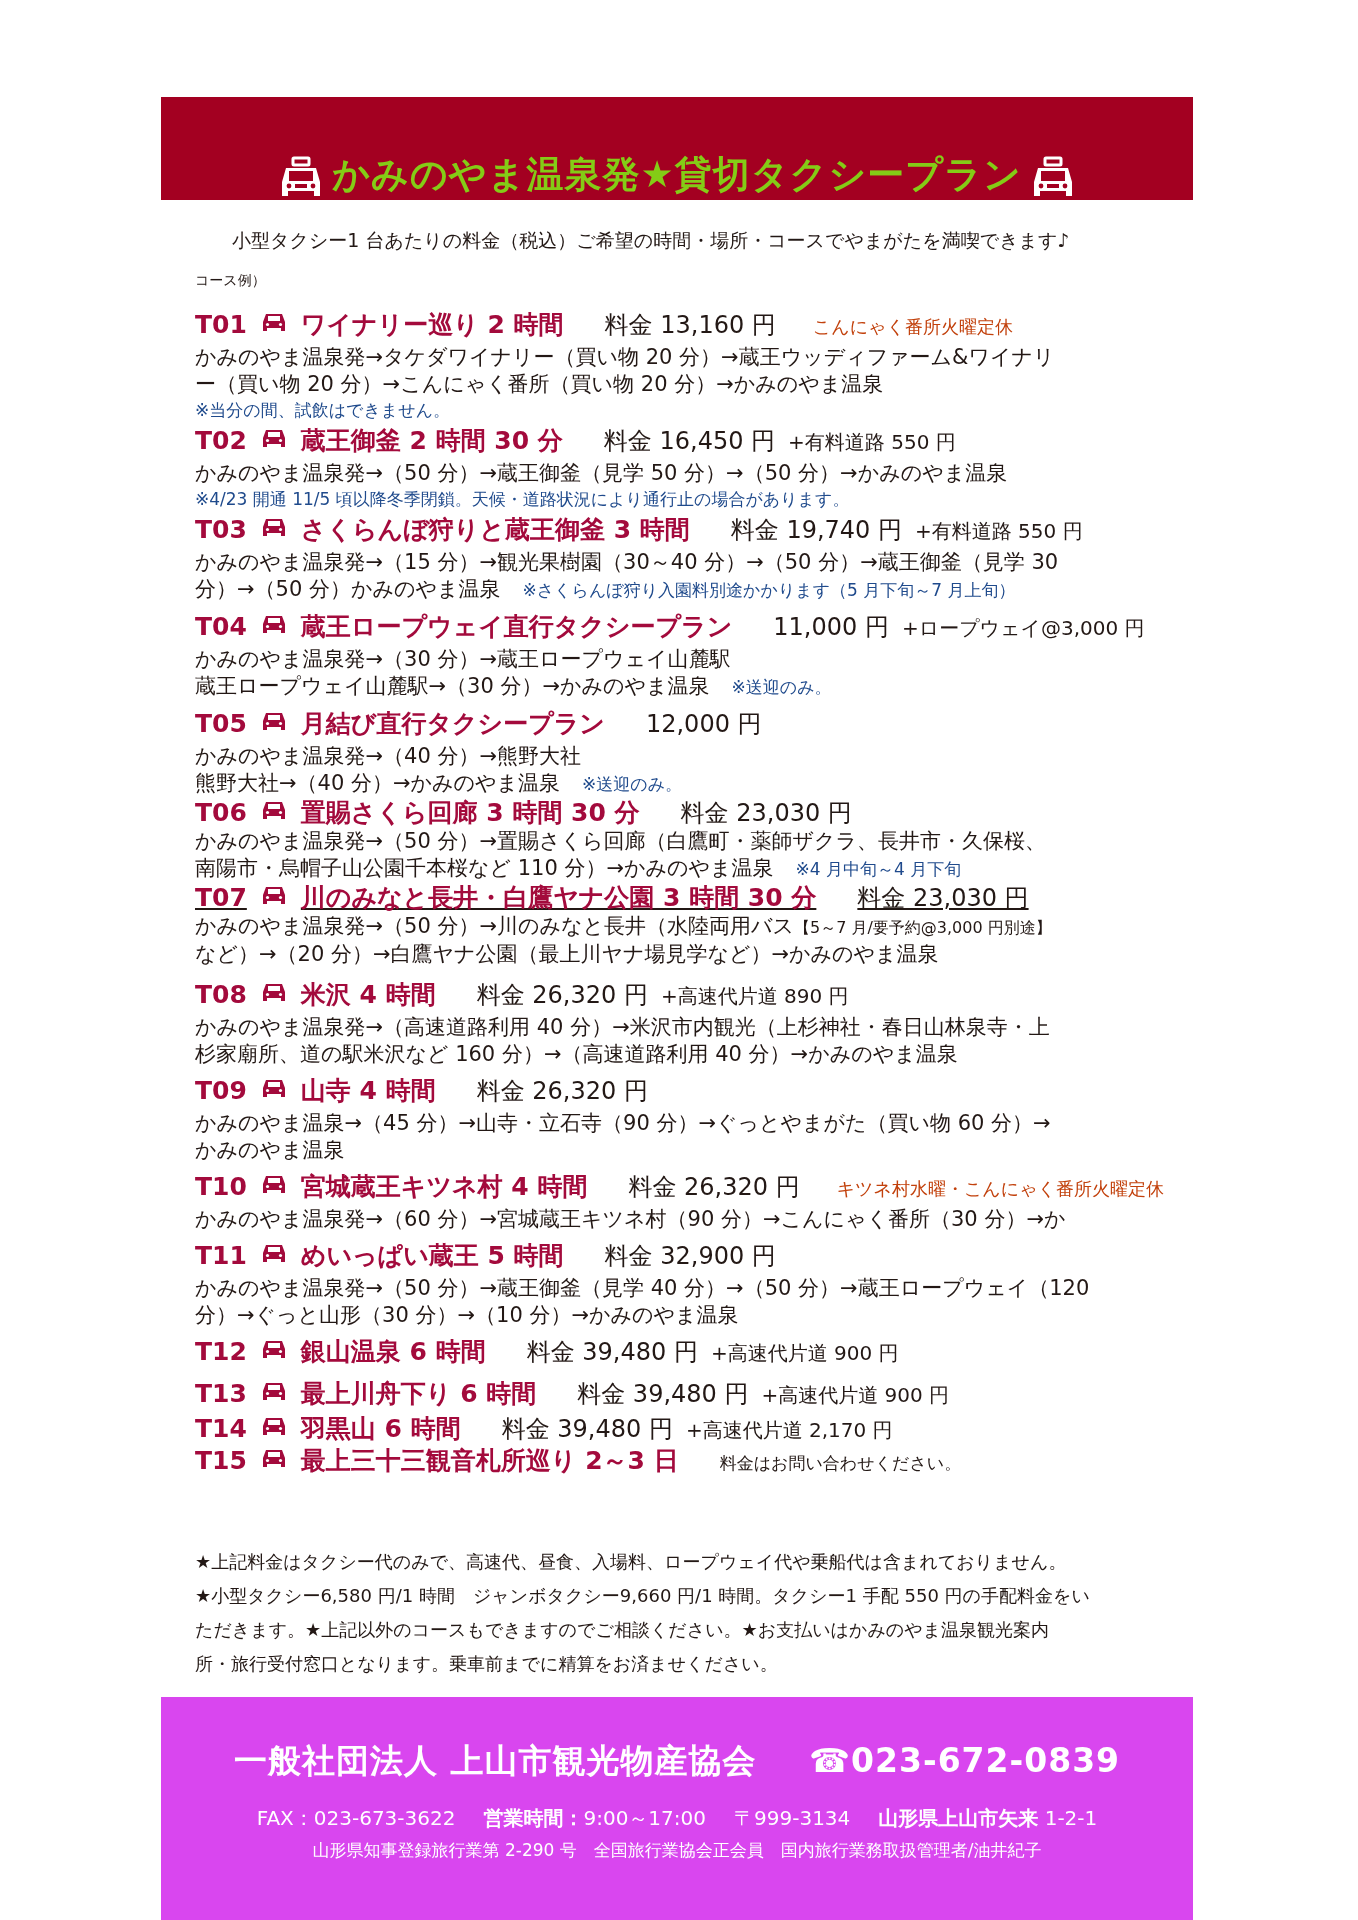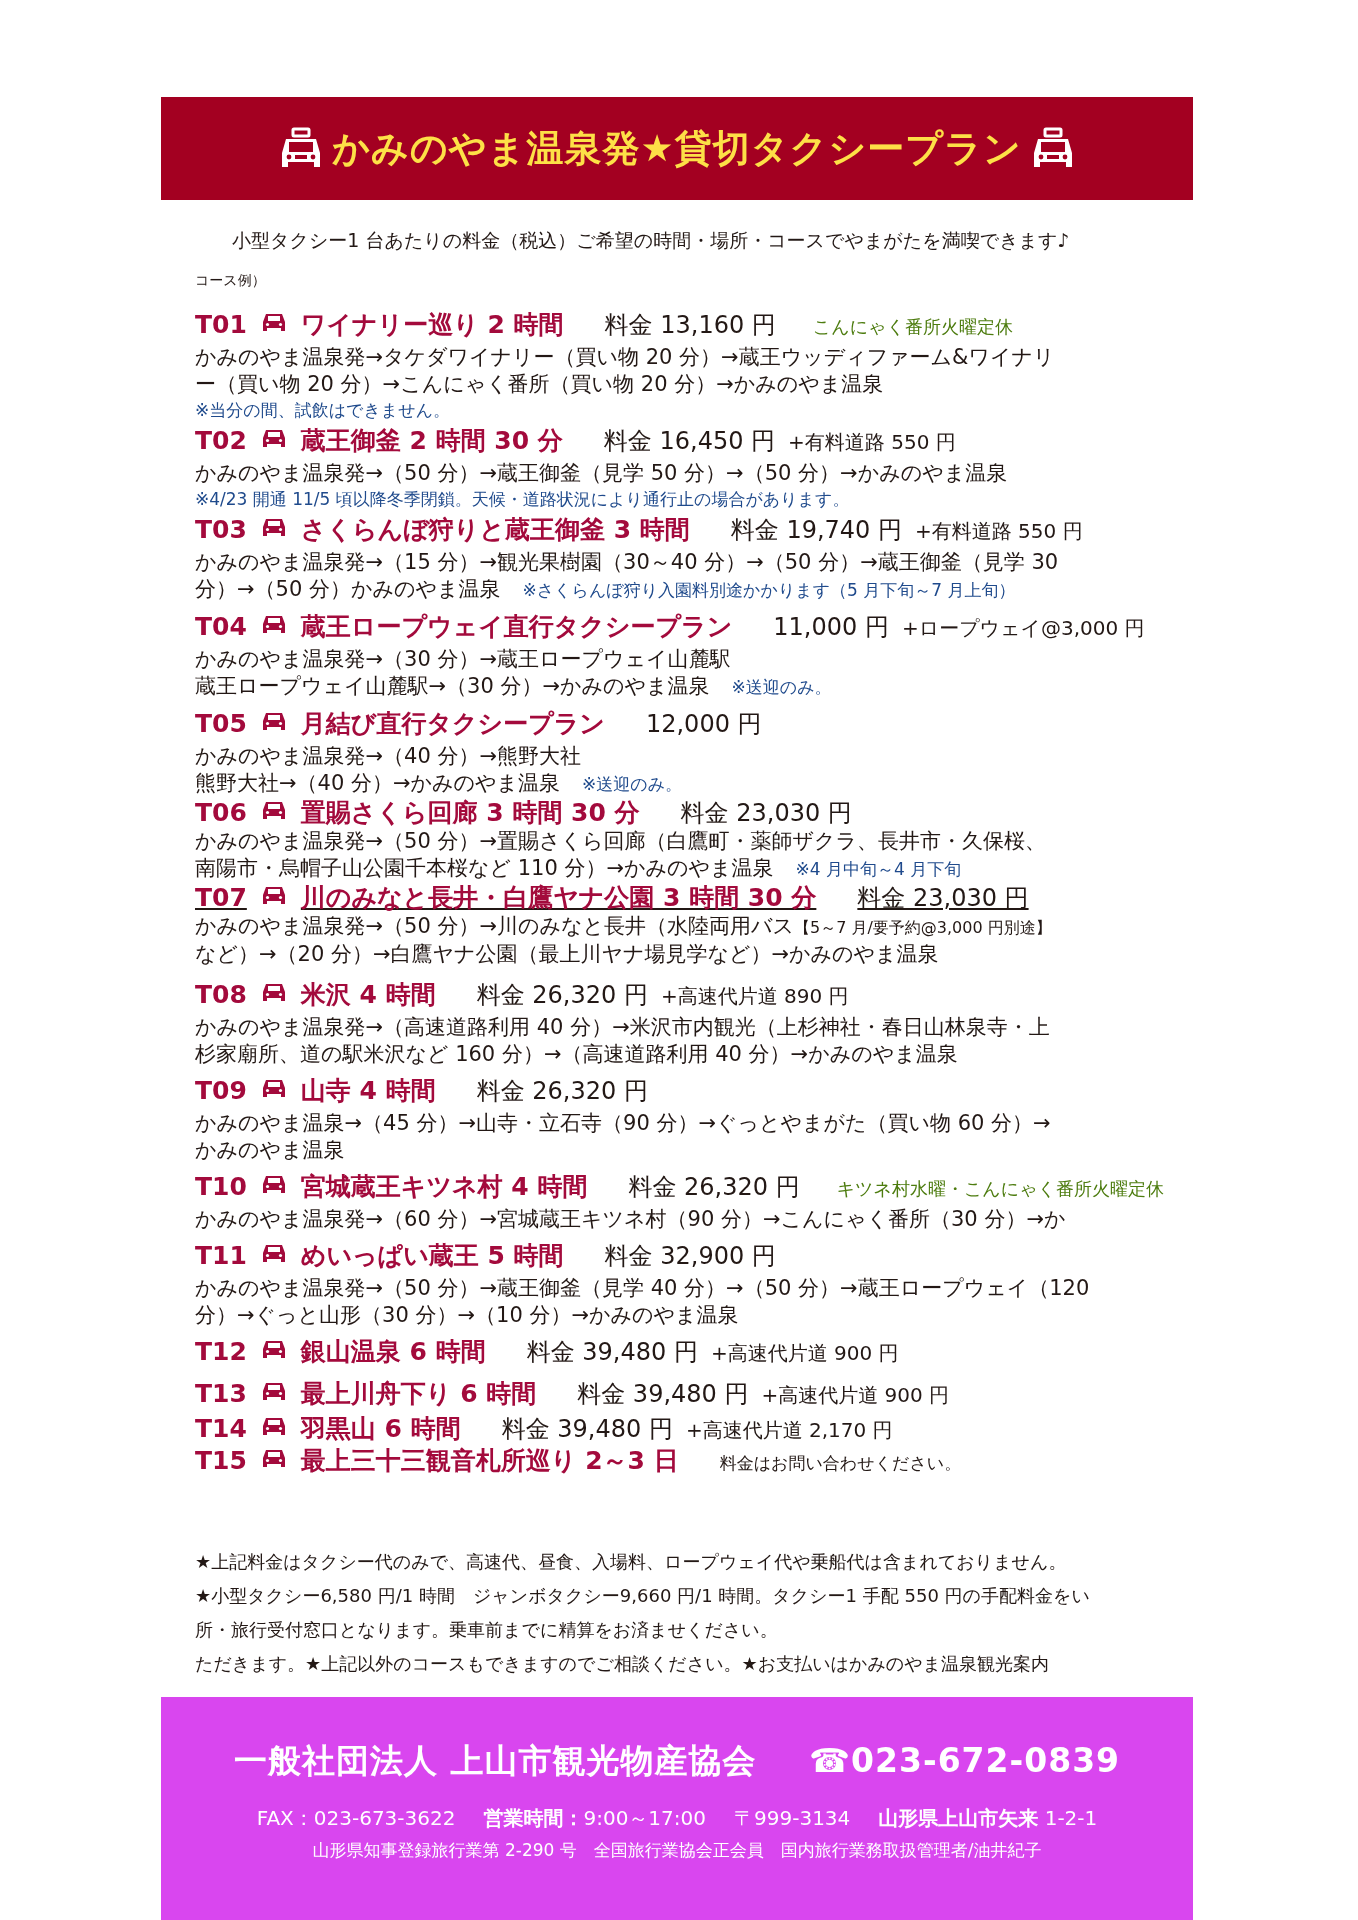--- a/index.html
+++ b/index.html
@@ -3,22 +3,22 @@
 <meta charset="utf-8">
 <style>
   html, body { margin: 0; padding: 0; background: #ffffff; }
   body {
     width: 1358px; height: 1920px; position: relative; overflow: hidden;
     font-family: "DejaVu Sans", "Liberation Sans", sans-serif;
     color: #231815;
   }
   .banner {
     position: absolute; left: 161px; top: 97px; width: 1032px; height: 103px;
-    background: #a30021; display: flex; align-items: center; justify-content: center;
-    color: #fde047;
+    background: #a30021; display: flex; align-items: flex-end; justify-content: center;
+    color: #84cc16;
   }
   .banner-title {
     font-size: 37px; font-weight: bold; letter-spacing: 1px; margin: 0 8px;
   }
   .taxi-big { width: 46px; height: 44px; display: inline-block; }
   .intro {
     position: absolute; left: 232px; top: 228px; font-size: 19px; color: #231815;
   }
   .course-label {
     position: absolute; left: 195px; top: 272px; font-size: 14px;
@@ -27,21 +27,21 @@
   .course { margin-bottom: 0; }
   .course-head {
     display: flex; align-items: baseline; white-space: nowrap; height: 38px; line-height: 38px; gap: 13px;
   }
   .course-code, .course-name {
     color: #a30a3c; font-size: 25px; font-weight: bold;
   }
   .car { display: inline-block; width: 26px; height: 22px; margin: 0 1px; vertical-align: -2px; }
   .course-price { font-size: 24px; margin-left: 28px; color: #231815; }
   .course-extra { font-size: 20px; color: #231815; }
-  .course-note-inline { font-size: 18px; color: #4d7c0f; margin-left: 24px; }
+  .course-note-inline { font-size: 18px; color: #c2410c; margin-left: 24px; }
   .course-line { font-size: 21px; line-height: 27px; color: #231815; }
   .course-note { font-size: 17px; line-height: 24px; color: #1f4a8c; }
   .inline-note { font-size: 17px; color: #1f4a8c; margin-left: 22px; }
   .small-bracket { font-size: 16px; }
   .gap4 { height: 4px; }
   .gap8 { height: 8px; }
   .notes {
     position: absolute; left: 195px; top: 1545px; width: 985px;
     font-size: 18px; line-height: 34px; color: #231815;
   }
@@ -348,22 +348,22 @@
         </svg>
       <span class="course-name">最上三十三観音札所巡り 2～3 日</span>
       <span class="course-extra" style="margin-left:28px;font-size:17px;">料金はお問い合わせください。</span>
     </div>
   </div>
 </div>
 
 <div class="notes">
   <div>★上記料金はタクシー代のみで、高速代、昼食、入場料、ロープウェイ代や乗船代は含まれておりません。</div>
   <div>★小型タクシー6,580 円/1 時間　ジャンボタクシー9,660 円/1 時間。タクシー1 手配 550 円の手配料金をい</div>
+  <div>ただきます。★上記以外のコースもできますのでご相談ください。★お支払いはかみのやま温泉観光案内</div>
   <div>所・旅行受付窓口となります。乗車前までに精算をお済ませください。</div>
-  <div>ただきます。★上記以外のコースもできますのでご相談ください。★お支払いはかみのやま温泉観光案内</div>
 </div>
 
 <div class="footer">
   <div class="footer-main">
     <span>一般社団法人 上山市観光物産協会</span>
     <span class="tel">
       <span>☎</span><span>023-672-0839</span>
     </span>
   </div>
   <div class="footer-line1">

